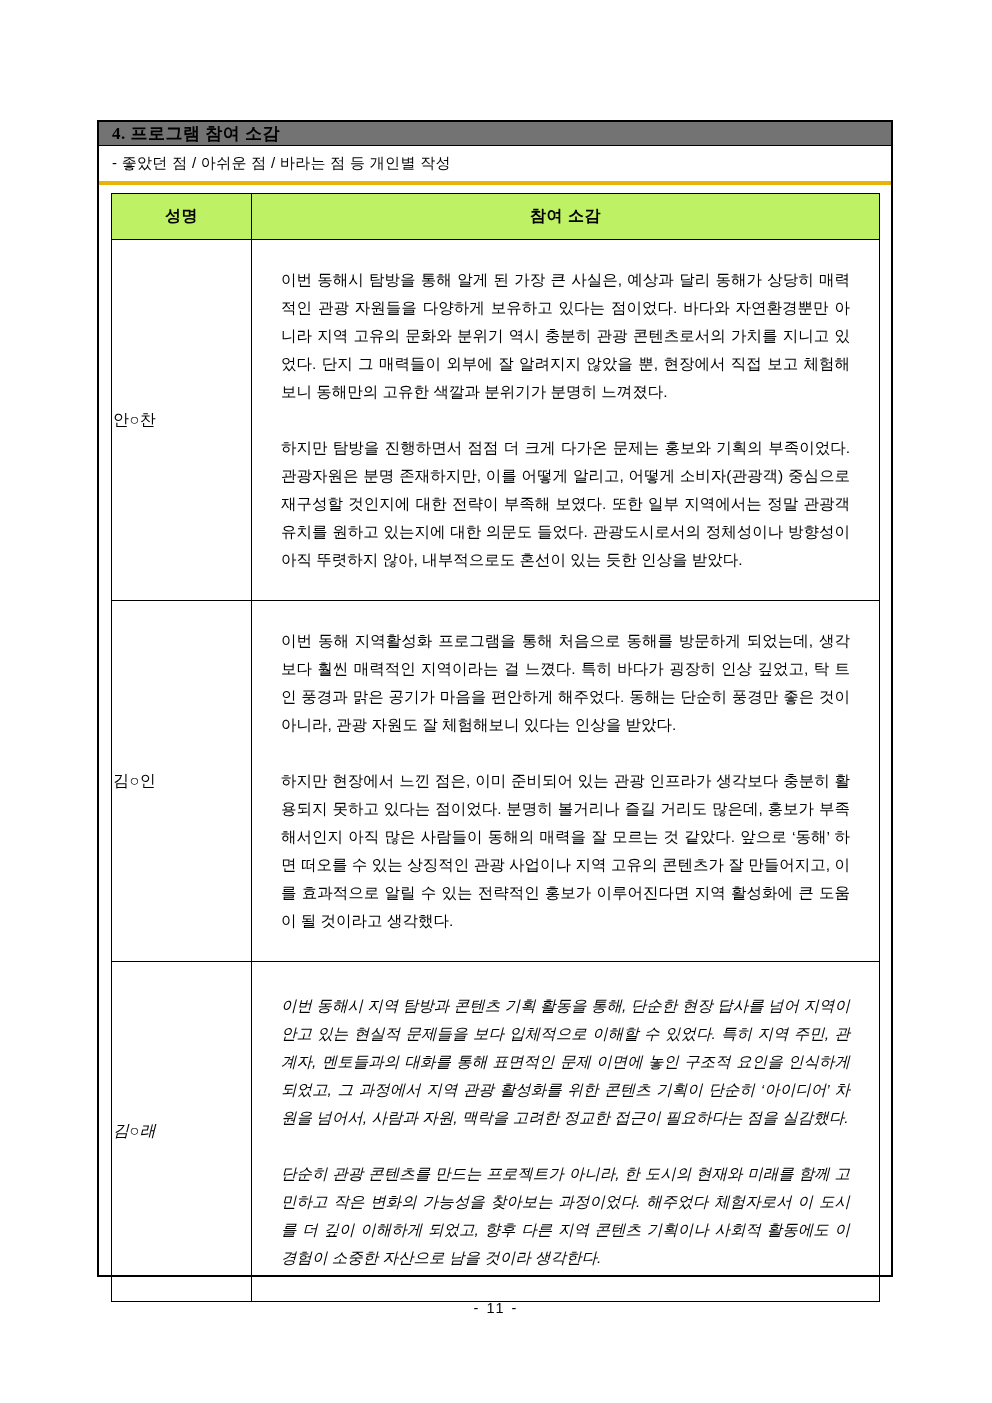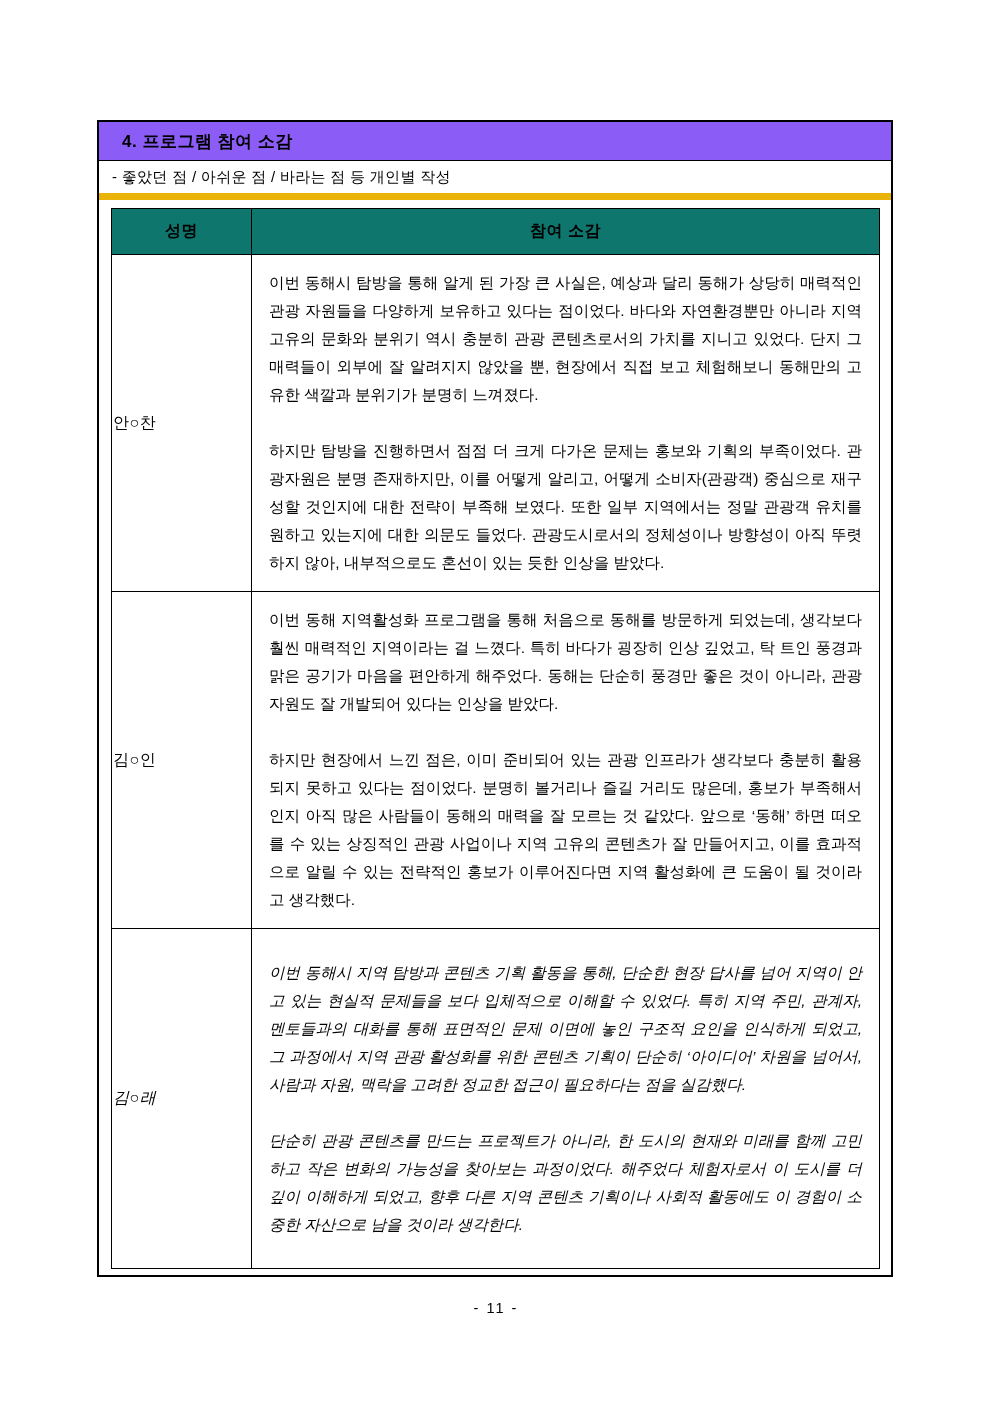--- a/index.html
+++ b/index.html
@@ -23,33 +23,34 @@
     width: 796px;
     height: 1157px;
     box-sizing: border-box;
     border: 2.5px solid #000000;
     display: flex;
     flex-direction: column;
   }
   .section-title {
     box-sizing: border-box;
     height: 55px;
-    background: #8b5cf6;
+    background: #737373;
     border-bottom: 1px solid #000000;
     display: flex;
     align-items: center;
-    padding: 0 23px;
+    padding: 0 13px;
     font-size: 17px;
     font-weight: bold;
     letter-spacing: 0.5px;
+    font-family: Liberation Serif, serif;
   }
   .section-subtitle {
     box-sizing: border-box;
     height: 39px;
-    border-bottom: 7px solid #eab308;
+    border-bottom: 4px solid #eab308;
     display: flex;
     align-items: center;
     padding: 12px 13px;
     font-size: 15px;
     letter-spacing: 0.3px;
   }
   .table-wrap {
     flex: 1;
     box-sizing: border-box;
     padding: 8px 11px 6px 12px;
@@ -58,21 +59,21 @@
     width: 100%;
     border-collapse: collapse;
     table-layout: fixed;
   }
   .feedback-table th,
   .feedback-table td {
     border: 1px solid #000000;
     box-sizing: border-box;
   }
   .feedback-table th {
-    background: #0f766e;
+    background: #bef264;
     height: 46px;
     font-size: 16px;
     font-weight: bold;
     text-align: center;
     vertical-align: middle;
     letter-spacing: 0.5px;
   }
   .col-name { width: 140px; }
   td.name-cell {
     text-align: left;
@@ -80,21 +81,21 @@
     font-size: 16px;
     letter-spacing: 0.5px;
   }
   td.feedback-cell {
     vertical-align: middle;
     padding: 10px 13px;
     font-size: 15.5px;
     line-height: 28px;
     text-align: justify;
   }
-  td.feedback-cell p { margin: 4px; }
+  td.feedback-cell p { margin: 16px; }
   td.feedback-cell p + p { margin-top: 28px; }
   tr.row-1 td { height: 333px; }
   tr.row-2 td { height: 335px; }
   tr.row-3 td { height: 340px; font-style: italic; }
   .page-number {
     position: absolute;
     left: 0;
     width: 100%;
     top: 1300px;
     text-align: center;
@@ -129,21 +130,21 @@
           <tr class="row-1">
             <td class="name-cell">안○찬</td>
             <td class="feedback-cell">
               <p>이번 동해시 탐방을 통해 알게 된 가장 큰 사실은, 예상과 달리 동해가 상당히 매력적인 관광 자원들을 다양하게 보유하고 있다는 점이었다. 바다와 자연환경뿐만 아니라 지역 고유의 문화와 분위기 역시 충분히 관광 콘텐츠로서의 가치를 지니고 있었다. 단지 그 매력들이 외부에 잘 알려지지 않았을 뿐, 현장에서 직접 보고 체험해보니 동해만의 고유한 색깔과 분위기가 분명히 느껴졌다.</p>
               <p>하지만 탐방을 진행하면서 점점 더 크게 다가온 문제는 홍보와 기획의 부족이었다. 관광자원은 분명 존재하지만, 이를 어떻게 알리고, 어떻게 소비자(관광객) 중심으로 재구성할 것인지에 대한 전략이 부족해 보였다. 또한 일부 지역에서는 정말 관광객 유치를 원하고 있는지에 대한 의문도 들었다. 관광도시로서의 정체성이나 방향성이 아직 뚜렷하지 않아, 내부적으로도 혼선이 있는 듯한 인상을 받았다.</p>
             </td>
           </tr>
           <tr class="row-2">
             <td class="name-cell">김○인</td>
             <td class="feedback-cell">
-              <p>이번 동해 지역활성화 프로그램을 통해 처음으로 동해를 방문하게 되었는데, 생각보다 훨씬 매력적인 지역이라는 걸 느꼈다. 특히 바다가 굉장히 인상 깊었고, 탁 트인 풍경과 맑은 공기가 마음을 편안하게 해주었다. 동해는 단순히 풍경만 좋은 것이 아니라, 관광 자원도 잘 개발되어 있다는 인상을 받았다.</p>
+              <p>이번 동해 지역활성화 프로그램을 통해 처음으로 동해를 방문하게 되었는데, 생각보다 훨씬 매력적인 지역이라는 걸 느꼈다. 특히 바다가 굉장히 인상 깊었고, 탁 트인 풍경과 맑은 공기가 마음을 편안하게 해주었다. 동해는 단순히 풍경만 좋은 것이 아니라, 관광 자원도 잘 체험해보니 있다는 인상을 받았다.</p>
               <p>하지만 현장에서 느낀 점은, 이미 준비되어 있는 관광 인프라가 생각보다 충분히 활용되지 못하고 있다는 점이었다. 분명히 볼거리나 즐길 거리도 많은데, 홍보가 부족해서인지 아직 많은 사람들이 동해의 매력을 잘 모르는 것 같았다. 앞으로 ‘동해’ 하면 떠오를 수 있는 상징적인 관광 사업이나 지역 고유의 콘텐츠가 잘 만들어지고, 이를 효과적으로 알릴 수 있는 전략적인 홍보가 이루어진다면 지역 활성화에 큰 도움이 될 것이라고 생각했다.</p>
             </td>
           </tr>
           <tr class="row-3">
             <td class="name-cell">김○래</td>
             <td class="feedback-cell">
               <p>이번 동해시 지역 탐방과 콘텐츠 기획 활동을 통해, 단순한 현장 답사를 넘어 지역이 안고 있는 현실적 문제들을 보다 입체적으로 이해할 수 있었다. 특히 지역 주민, 관계자, 멘토들과의 대화를 통해 표면적인 문제 이면에 놓인 구조적 요인을 인식하게 되었고, 그 과정에서 지역 관광 활성화를 위한 콘텐츠 기획이 단순히 ‘아이디어’ 차원을 넘어서, 사람과 자원, 맥락을 고려한 정교한 접근이 필요하다는 점을 실감했다.</p>
               <p>단순히 관광 콘텐츠를 만드는 프로젝트가 아니라, 한 도시의 현재와 미래를 함께 고민하고 작은 변화의 가능성을 찾아보는 과정이었다. 해주었다 체험자로서 이 도시를 더 깊이 이해하게 되었고, 향후 다른 지역 콘텐츠 기획이나 사회적 활동에도 이 경험이 소중한 자산으로 남을 것이라 생각한다.</p>
             </td>
           </tr>

